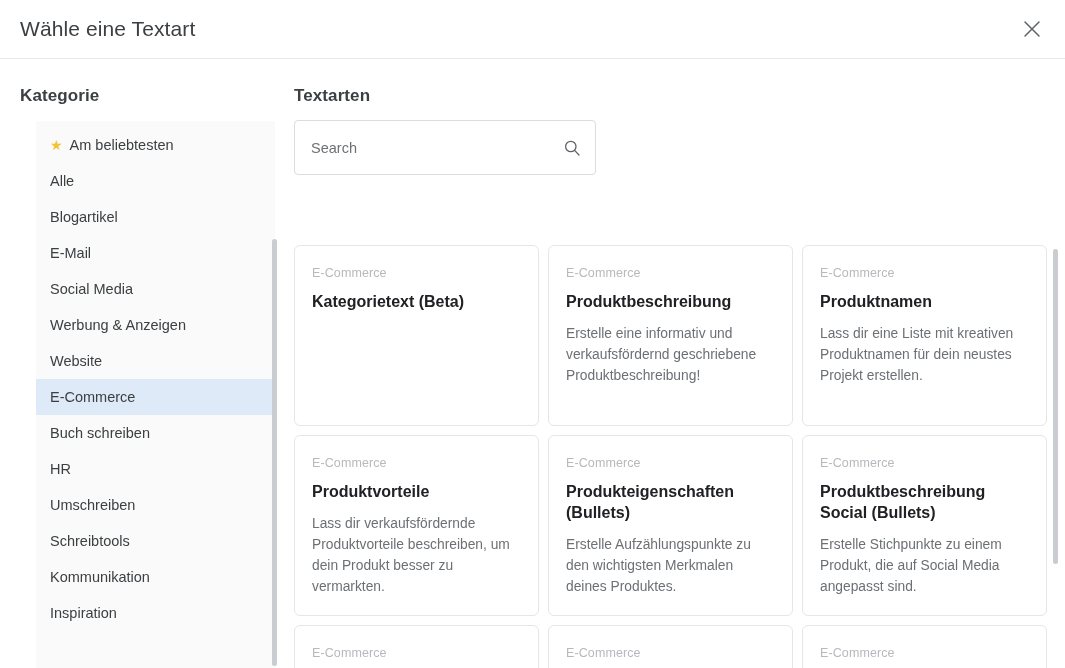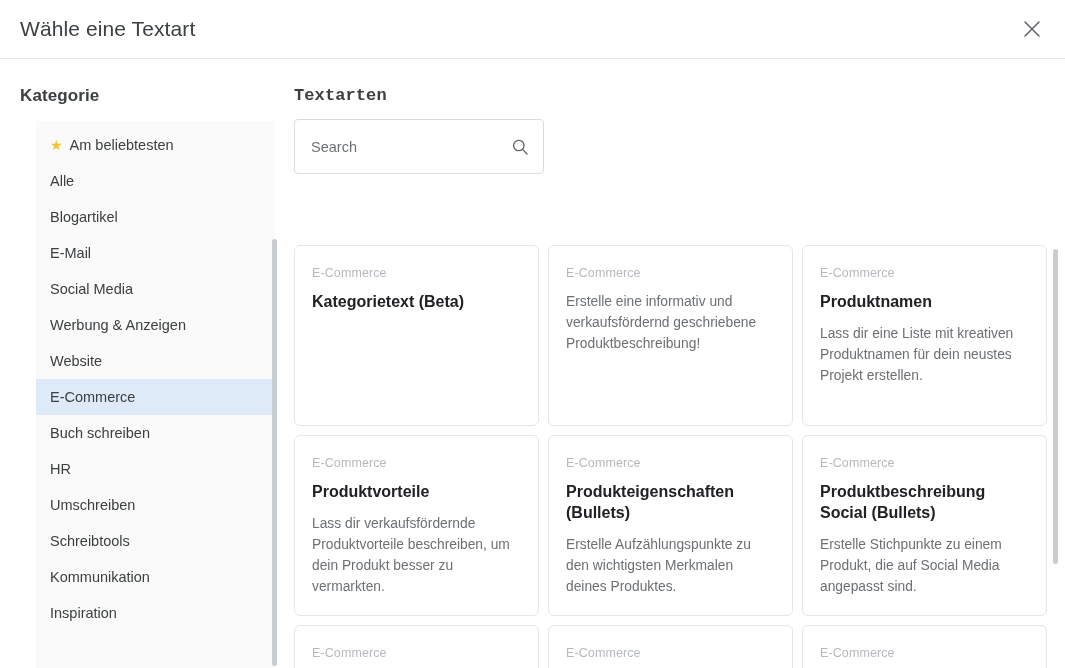--- a/index.html
+++ b/index.html
@@ -115,26 +115,26 @@
     cursor: pointer;
   }
 
   
   .main {
     flex: 1 1 auto;
     position: relative;
     min-width: 0;
     padding: 0;
   }
-  .main .section-heading { margin-left: 0; font-family: Liberation Mono, monospace; }
+  .main .section-heading { margin-left: 0; }
   .main-head { padding-left: 0; }
   .search-box {
     position: relative;
     margin: 14px 0 0 0;
-    width: 250px;
+    width: 302px;
     height: 55px;
     border: 1px solid #dcdcdc;
     border-radius: 4px;
     background: #fff;
     display: flex;
     align-items: center;
     padding: 0 14px;
   }
   .search-input {
     border: none;
@@ -301,20 +301,21 @@
         <div class="cards-grid">
             <div class="card">
               <div class="card-main">
                 <div class="card-cat">E-Commerce</div>
                 <div class="card-title">Kategorietext (Beta)</div>
               </div>
             </div>
             <div class="card">
               <div class="card-main">
                 <div class="card-cat">E-Commerce</div>
+                <div class="card-title">Produktbeschreibung</div>
                 <div class="card-desc">Erstelle eine informativ und verkaufsfördernd geschriebene Produktbeschreibung!</div>
               </div>
             </div>
             <div class="card">
               <div class="card-main">
                 <div class="card-cat">E-Commerce</div>
                 <div class="card-title">Produktnamen</div>
                 <div class="card-desc">Lass dir eine Liste mit kreativen Produktnamen für dein neustes Projekt erstellen.</div>
               </div>
             </div>

